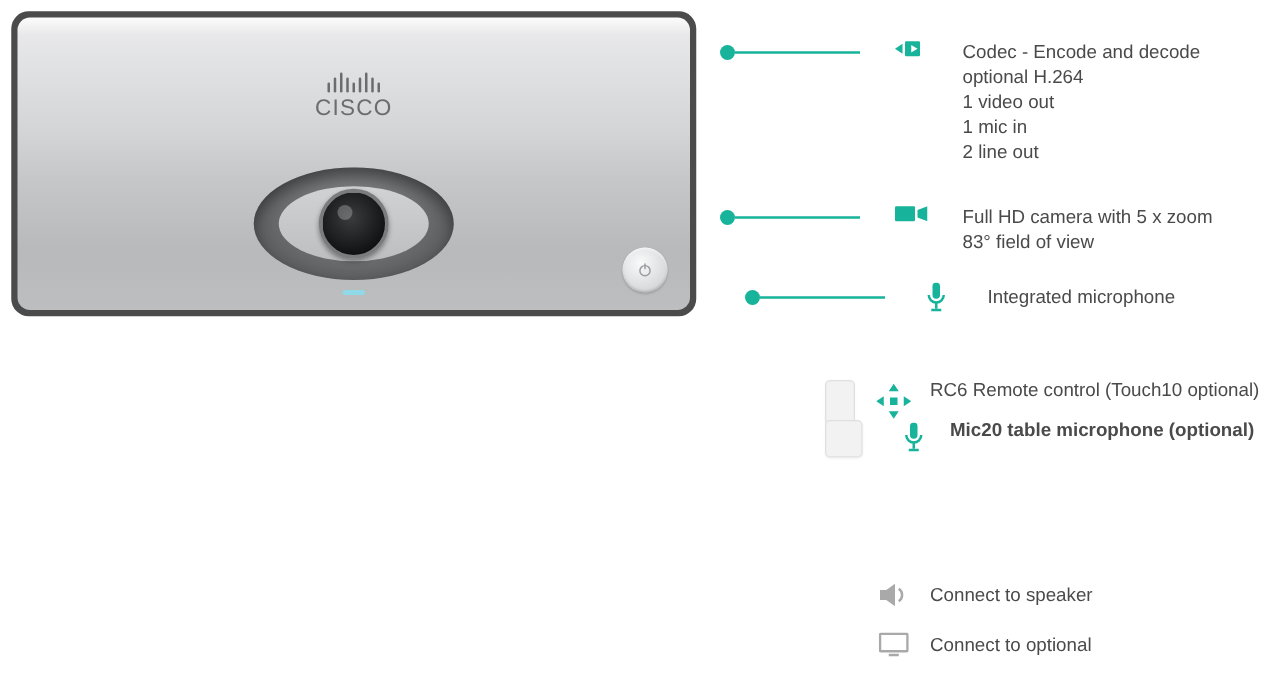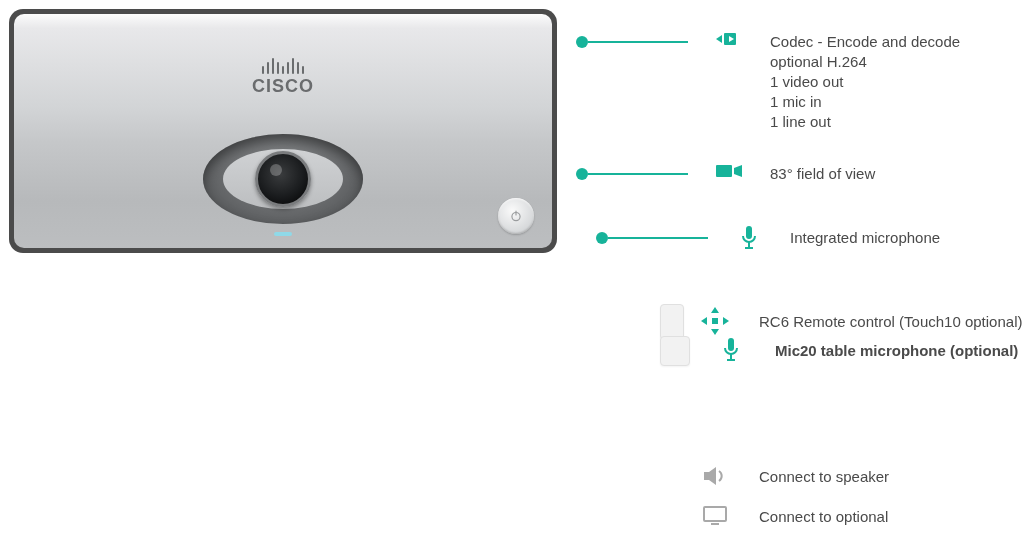--- a/index.html
+++ b/index.html
@@ -58,21 +58,21 @@
   .lb3 { height: 16px; }
   .lb4 { height: 12px; }
   .lb5 { height: 8px; }
   .lb6 { height: 12px; }
   .lb7 { height: 16px; }
   .lb8 { height: 12px; }
   .lb9 { height: 8px; }
   .logo-text {
     font-size: 18px;
     letter-spacing: 1px;
-    font-weight: 700;
+    font-weight: 400;
     text-align: center;
   }
 
   .camera-housing {
     position: absolute;
     left: 50%;
     top: 120px;
     transform: translateX(-50%);
     width: 160px;
     height: 90px;
@@ -172,22 +172,22 @@
     border-radius: 4px;
     background: #f2f2f2;
     border: 1px solid #e0e0e0;
     box-shadow: 0 1px 2px rgba(0,0,0,0.05);
   }
   .placeholder.square { width: 30px; height: 30px; }
 
   .row {
     position: absolute;
     display: flex;
-    align-items: center;
-    gap: 29px;
+    align-items: flex-start;
+    gap: 14px;
   }
   .row .text-block { line-height: 18px; }
   .col-icons {
     display: flex;
     align-items: center;
     gap: 16px;
   }
 
   
   .teal { fill: #17b39a; }
@@ -237,36 +237,37 @@
       <polygon class="teal" points="0,9 6,5 6,13"></polygon>
       <rect class="teal" x="8" y="3" width="12" height="12" rx="1"></rect>
       <polygon points="13,6 18,9 13,12" fill="#ffffff"></polygon>
     </svg>
   </div>
   <div class="text-block">
     <div>Codec - Encode and decode</div>
     <div>optional H.264</div>
     <div>1 video out</div>
     <div>1 mic in</div>
-    <div>1 line out</div>
+    <div>2 line out</div>
   </div>
 </div>
 
 <div class="callout" style="left:576px; top:164px;">
   <div class="connector">
     <div class="dot"></div>
       <div class="hline"></div>
   </div>
   <div class="icon-box">
     <svg width="26" height="18" viewBox="0 0 26 18">
       <rect class="teal" x="0" y="3" width="16" height="12" rx="1"></rect>
       <polygon class="teal" points="18,6 26,3 26,15 18,12"></polygon>
     </svg>
   </div>
   <div class="text-block">
+    <div>Full HD camera with 5 x zoom</div>
     <div>83° field of view</div>
   </div>
 </div>
 
 <div class="callout" style="left:596px; top:228px;">
   <div class="connector">
     <div class="dot"></div>
       <div class="hline"></div>
   </div>
   <div class="icon-box">

